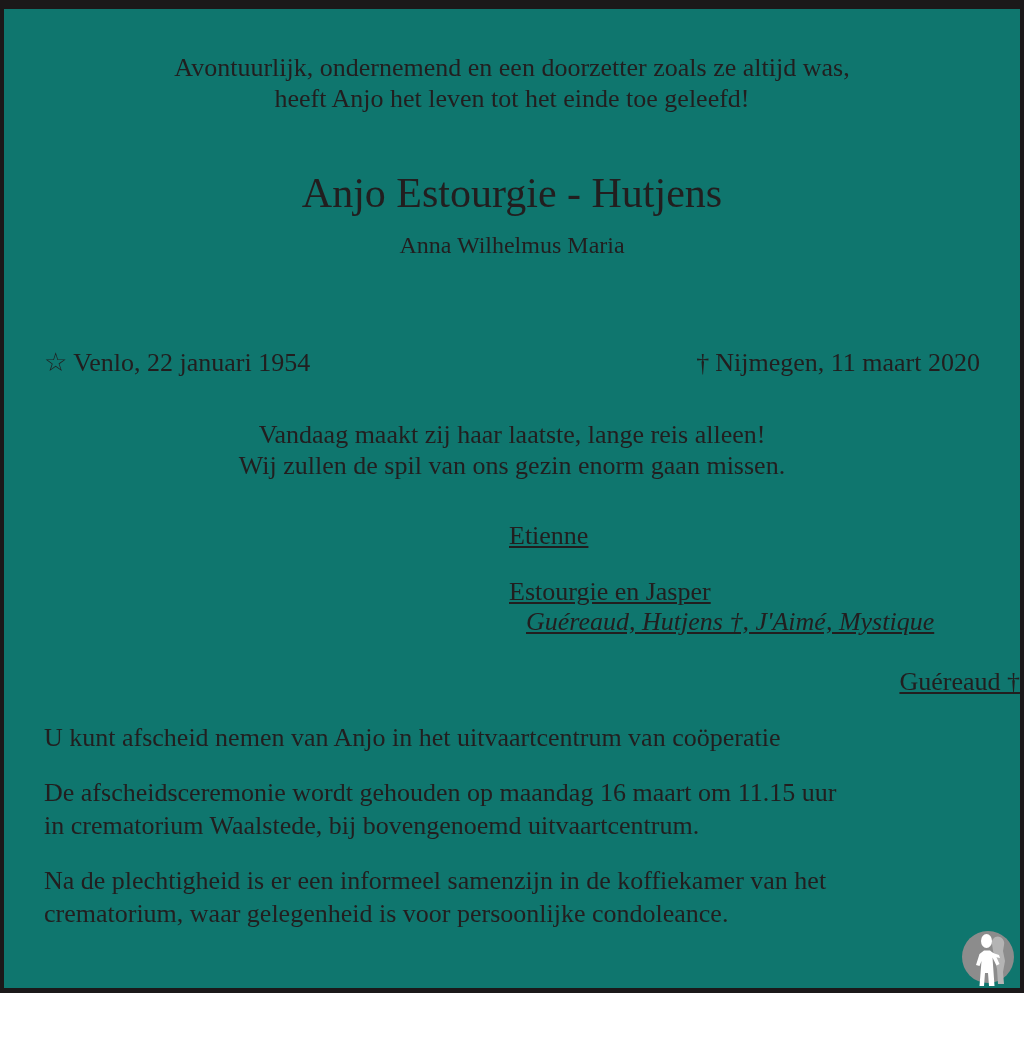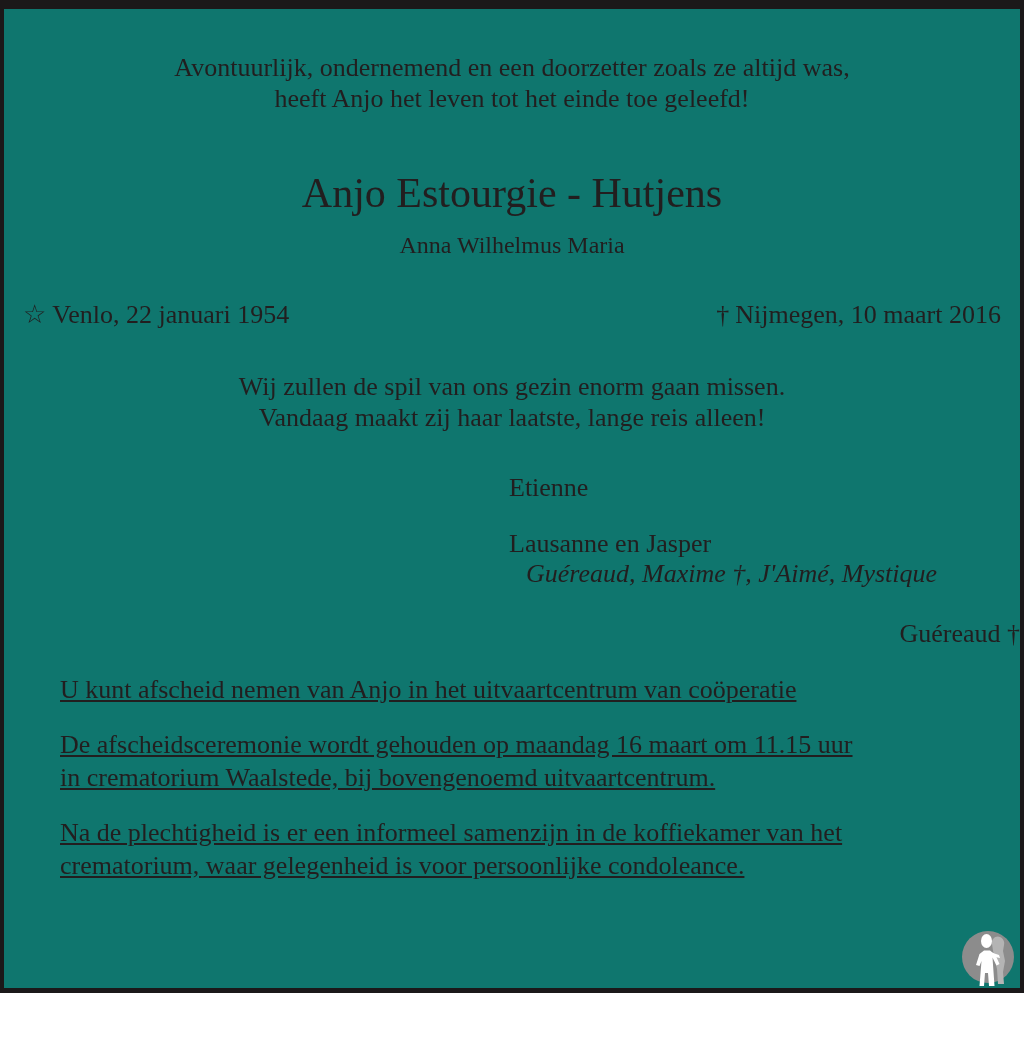--- a/index.html
+++ b/index.html
@@ -35,56 +35,56 @@
     font-weight: normal;
   }
   .subtitle {
     margin-top: 2px;
     text-align: center;
     font-size: 24px;
     line-height: 42px;
     font-weight: normal;
   }
   .dates {
-    margin-top: 32px;
+    margin-top: 80px;
     display: flex;
     justify-content: space-between;
-    padding: 0 19px;
+    padding: 0 40px;
     line-height: 33px;
   }
   .dates .sym {
     display: inline-block;
     margin-right: 6px;
   }
   .message {
     margin-top: 40px;
     text-align: center;
     line-height: 31px;
   }
   .names {
     margin-left: 505px;
     line-height: 30px;
+    text-decoration: underline;
   }
   .names .widower   { margin-top: 40px; }
   .names .children  { margin-top: 26px; }
   .names .grandchildren {
     font-style: italic;
     padding-left: 17px;
     white-space: nowrap;
   }
   .names .son { margin-top: 30px; text-align: right; }
   .address {
     margin-top: 30px;
     margin-left: 40px;
     line-height: 33px;
   }
   .para {
-    margin-left: 56px;
+    margin-left: 40px;
     line-height: 33px;
-    text-decoration: underline;
   }
   .para-0 { margin-top: 24px; }
   .para-1 { margin-top: 22px; }
   .para-2 { margin-top: 22px; }
   .line { white-space: nowrap; }
   .logo {
     position: absolute;
     right: 4px;
     bottom: 1px;
     width: 55px;
@@ -102,33 +102,33 @@
   </div>
 
   <div class="title">Anjo Estourgie - Hutjens</div>
   <div class="subtitle">Anna Wilhelmus Maria</div>
 
   <div class="dates">
     <div>
       <span class="sym">☆</span><span>Venlo, 22 januari 1954</span>
     </div>
     <div>
-      <span class="sym">†</span><span>Nijmegen, 10 maart 2016</span>
+      <span class="sym">†</span><span>Nijmegen, 11 maart 2020</span>
     </div>
   </div>
 
   <div class="message">
+    <div class="line">Vandaag maakt zij haar laatste, lange reis alleen!</div>
     <div class="line">Wij zullen de spil van ons gezin enorm gaan missen.</div>
-    <div class="line">Vandaag maakt zij haar laatste, lange reis alleen!</div>
   </div>
 
   <div class="names">
     <div class="widower">Etienne</div>
-    <div class="children">Lausanne en Jasper</div>
-    <div class="grandchildren">Guéreaud, Maxime †, J'Aimé, Mystique</div>
+    <div class="children">Estourgie en Jasper</div>
+    <div class="grandchildren">Guéreaud, Hutjens †, J'Aimé, Mystique</div>
     <div class="son">Guéreaud †</div>
   </div>
 
 
   <div class="para para-0">
     <div class="line">U kunt afscheid nemen van Anjo in het uitvaartcentrum van coöperatie</div>
   </div>
 
   <div class="para para-1">
     <div class="line">De afscheidsceremonie wordt gehouden op maandag 16 maart om 11.15 uur</div>

